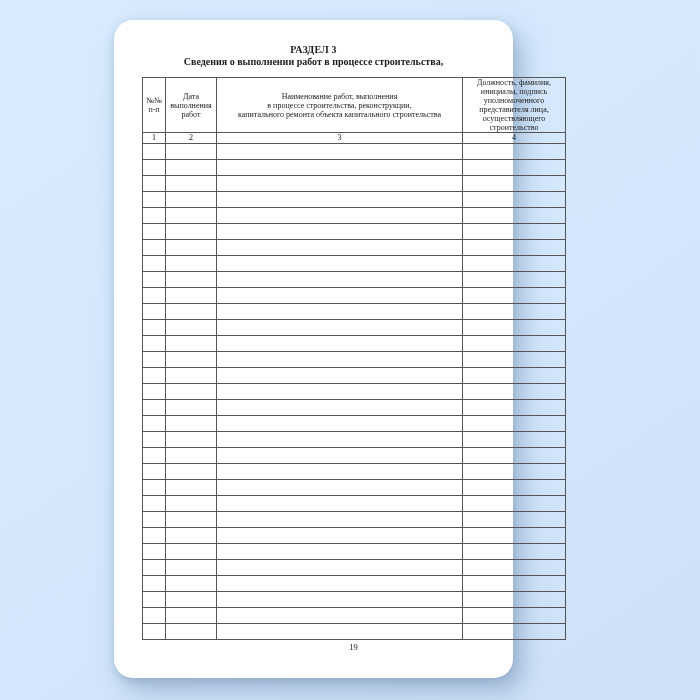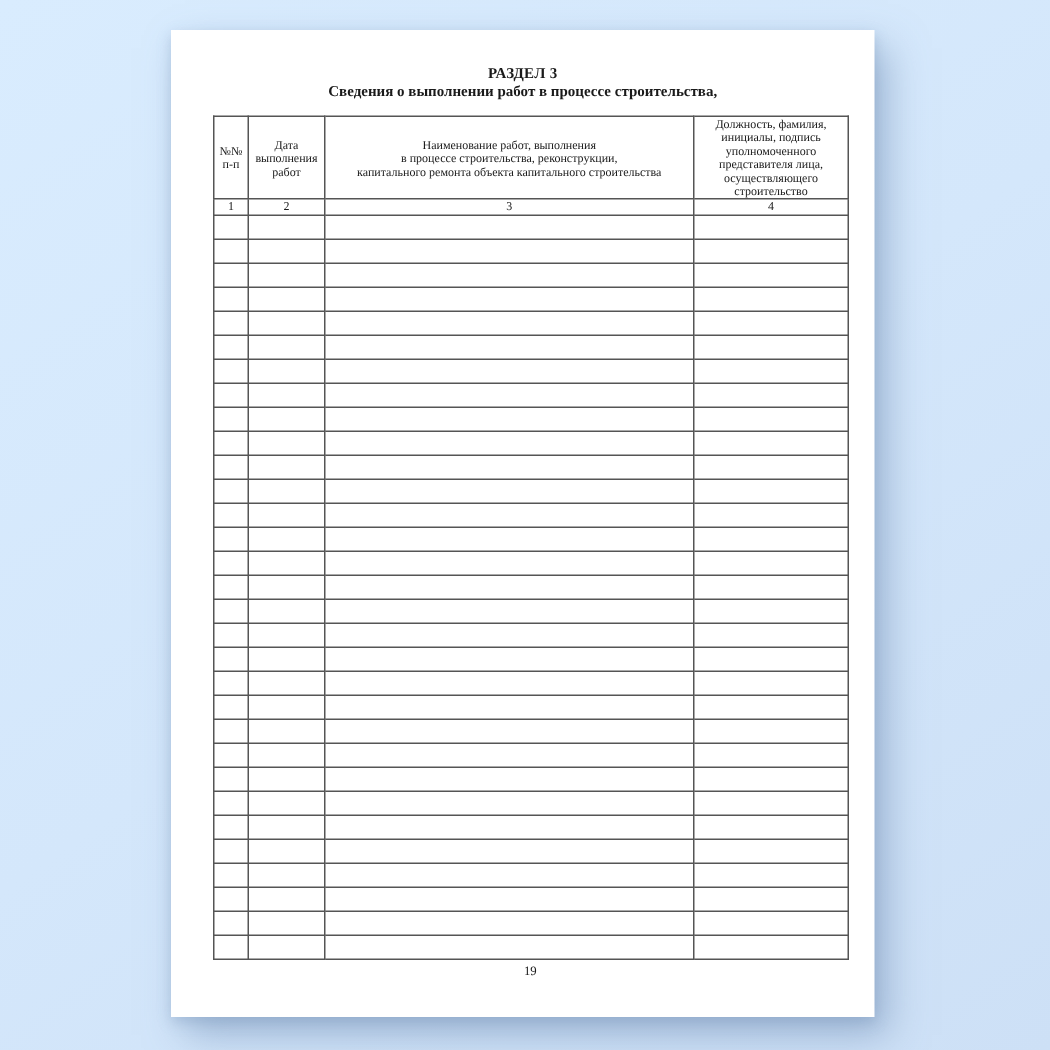--- a/index.html
+++ b/index.html
@@ -11,24 +11,25 @@
   }
   body {
     background: linear-gradient(145deg, #d9ecfe 0%, #d4e7fb 50%, #cde0f6 100%);
     font-family: "Liberation Serif", serif;
     position: relative;
   }
   .page {
     position: absolute;
     left: 114px;
     top: 20px;
-    width: 469px;
+    width: 399px;
     height: 658px;
     background: #ffffff;
     box-shadow: 0 3px 8px rgba(120,150,185,0.35), 9px 12px 24px rgba(108,138,178,0.5);
+    border-radius: 19px;
   }
   .doc-title {
     margin-top: 24px;
     text-align: center;
     font-weight: bold;
     font-size: 10px;
     line-height: 12px;
     color: #1a1a1a;
     letter-spacing: 0.2px;
   }

